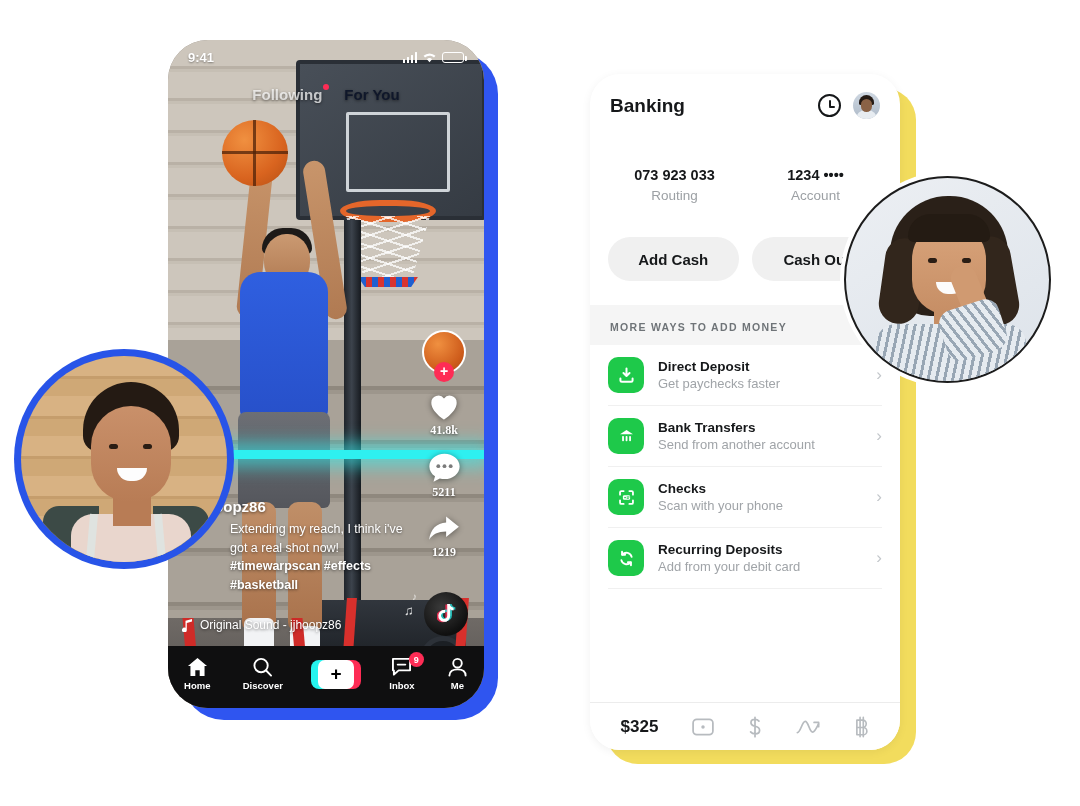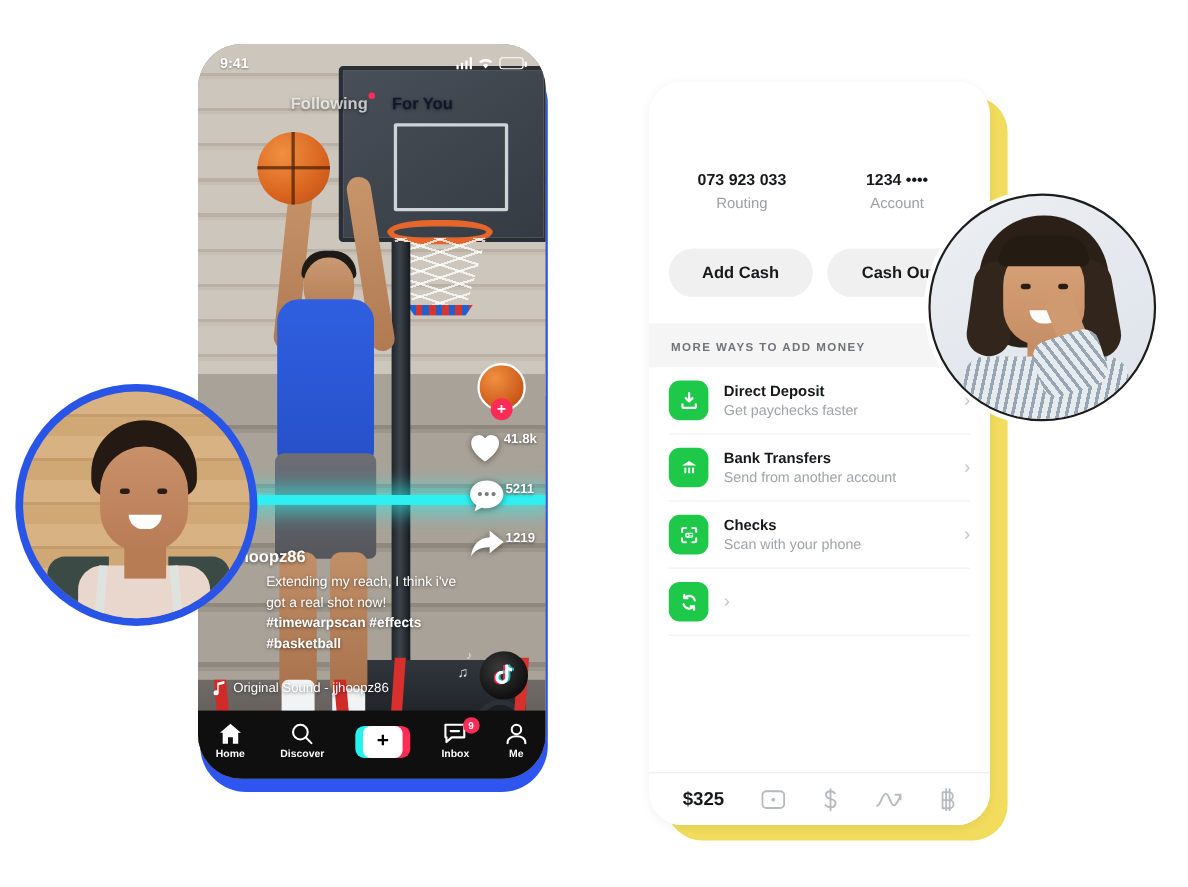--- a/index.html
+++ b/index.html
@@ -12,21 +12,21 @@
   }
 
   
   .phone-wrap { position: absolute; left: 168px; top: 40px; width: 330px; height: 680px; }
   .phone-frame-blue {
     position: absolute; left: 14px; top: 12px;
     width: 316px; height: 668px;
     background: #2f55f0; border-radius: 42px;
   }
   .phone {
-    position: absolute; left: 12px; top: 0;
+    position: absolute; left: 0; top: 0;
     width: 316px; height: 668px;
     border-radius: 40px; overflow: hidden;
     background: #8d857b;
   }
 
   
   .tt-bg { position: absolute; inset: 0; }
   .siding {
     position: absolute; left: 0; top: 0; width: 100%; height: 320px;
     background:
@@ -188,21 +188,21 @@
   .rail-avatar {
     width: 44px; height: 44px; border-radius: 50%; border: 2px solid #fff; position: relative;
     background: radial-gradient(circle at 35% 30%, #f09040, #cf5d1c 65%, #a84a12);
     margin-bottom: 16px;
   }
   .rail-plus {
     position: absolute; left: 50%; transform: translateX(-50%); bottom: -10px;
     width: 20px; height: 20px; border-radius: 50%; background: #fe2c55; color: #fff;
     font-size: 14px; font-weight: bold; line-height: 19px; text-align: center;
   }
-  .rail-item { display: flex; flex-direction: row; margin-bottom: 14px; }
+  .rail-item { display: flex; flex-direction: column; align-items: center; margin-bottom: 14px; font-family: Liberation Serif, serif; }
   .rail-count { color: #fff; font-size: 12px; font-weight: bold; margin-top: 2px; text-shadow: 0 1px 3px rgba(0,0,0,.6); }
   .rail-icon svg { display: block; filter: drop-shadow(0 1px 3px rgba(0,0,0,.45)); }
 
   
   .caption { position: absolute; left: 14px; bottom: 76px; width: 240px; color: #fff; }
   .cap-user { font-size: 15px; font-weight: bold; margin-bottom: 5px; text-shadow: 0 1px 3px rgba(0,0,0,.55); }
   .cap-text { font-size: 12.5px; line-height: 1.48; text-shadow: 0 1px 3px rgba(0,0,0,.55); margin-left: 48px; }
   .cap-text b { font-weight: bold; }
   .cap-music { display: flex; align-items: center; gap: 7px; margin-top: 24px; font-size: 12px; text-shadow: 0 1px 3px rgba(0,0,0,.55); }
 
@@ -289,21 +289,21 @@
   }
   .hdr-avatar .ha-hair { position:absolute; left:6px; top:3px; width:15px; height:10px; border-radius:8px 8px 2px 2px; background:#241a14; }
   .hdr-avatar .ha-face { position:absolute; left:8px; top:7px; width:11px; height:13px; border-radius:6px; background:#8a6246; }
   .hdr-avatar .ha-body { position:absolute; left:3px; bottom:0; width:21px; height:9px; border-radius:9px 9px 0 0; background:#e7ecf1; }
 
   .balance { text-align: center; margin-top: 28px; }
   .balance-amt { font-size: 46px; font-weight: bold; color: #16181a; letter-spacing: -1px; }
   .balance-lbl { font-size: 14px; color: #9ca0a4; margin-top: 6px; }
 
   .acct-row { display: flex; margin-top: 42px; padding: 0 14px; }
-  .acct-col { flex: 1; text-align: center; margin-top: 40px; }
+  .acct-col { flex: 1; text-align: center; }
   .acct-val { font-size: 14.5px; font-weight: bold; color: #16181a; }
   .acct-lbl { font-size: 13.5px; color: #9ca0a4; margin-top: 5px; }
 
   .btn-row { display: flex; gap: 13px; padding: 0 18px; margin-top: 34px; }
   .cash-btn {
     flex: 1; height: 44px; border-radius: 22px; background: #f0f0f0;
     display: flex; align-items: center; justify-content: center;
     font-size: 15px; font-weight: bold; color: #16181a; border: none; cursor: pointer;
     font-family: "Liberation Sans", sans-serif;
   }
@@ -529,20 +529,31 @@
     <div class="al-eye l"></div>
     <div class="al-eye r"></div>
     <div class="al-smile"></div>
   </div>
 </div>
 
 <div class="cash-wrap">
   <div class="cash-frame-yellow"></div>
   <div class="cash-card">
 
+    <div class="cash-header">
+      <div class="cash-title">Banking</div>
+      <div class="cash-hdr-right">
+        <div class="clock-ic"></div>
+        <div class="hdr-avatar">
+          <div class="ha-body"></div>
+          <div class="ha-hair"></div>
+          <div class="ha-face"></div>
+        </div>
+      </div>
+    </div>
 
 
     <div class="acct-row">
       <div class="acct-col">
         <div class="acct-val">073 923 033</div>
         <div class="acct-lbl">Routing</div>
       </div>
       <div class="acct-col">
         <div class="acct-val">1234 ••••</div>
         <div class="acct-lbl">Account</div>
@@ -603,20 +614,24 @@
         </div>
         <div class="chev">›</div>
       </div>
 
       <div class="money-row">
         <div class="money-ic">
           <svg width="19" height="19" viewBox="0 0 20 20">
               <path d="M15.4 8.3a5.6 5.6 0 0 0-9.7-2.4M4.6 11.7a5.6 5.6 0 0 0 9.7 2.4" stroke="#fff" stroke-width="2" stroke-linecap="round" fill="none"></path>
               <path d="M5.3 2.9v3.2h3.2M14.7 17.1v-3.2h-3.2" stroke="#fff" stroke-width="2" stroke-linecap="round" stroke-linejoin="round" fill="none"></path>
             </svg>
+        </div>
+        <div class="money-txt">
+          <div class="money-title">Recurring Deposits</div>
+          <div class="money-sub">Add from your debit card</div>
         </div>
         <div class="chev">›</div>
       </div>
 
     </div>
 
     <div class="cash-tabbar">
       <div class="tab-money">$325</div>
       <div class="tab-ic">
         <svg width="22" height="18" viewBox="0 0 24 19">

